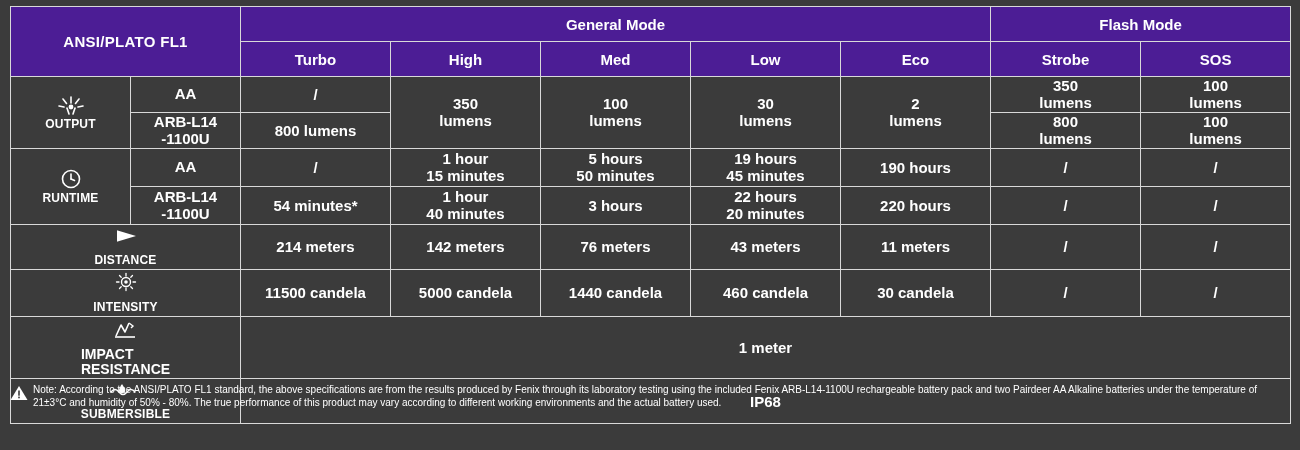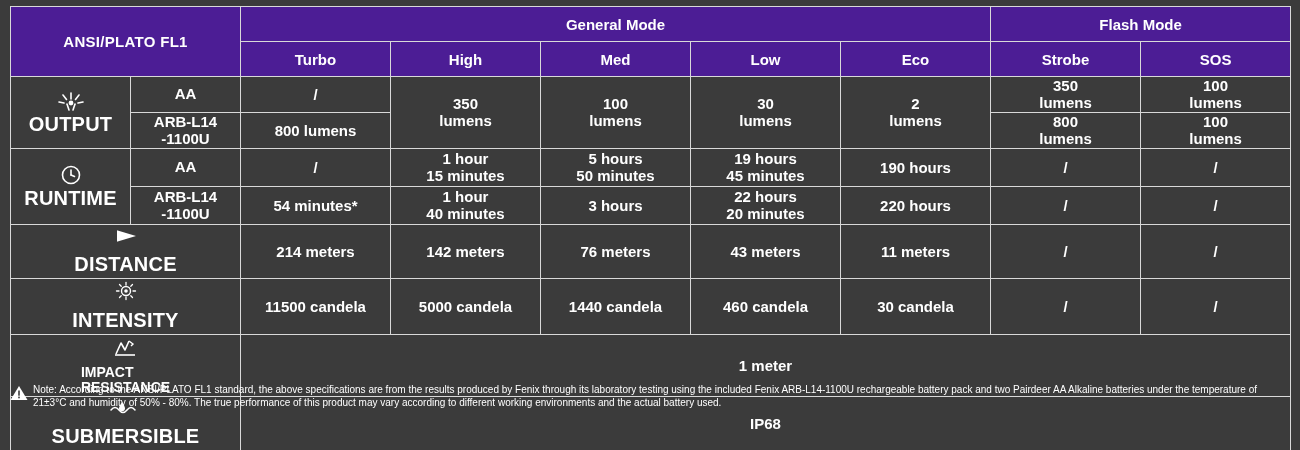--- a/index.html
+++ b/index.html
@@ -77,21 +77,21 @@
   }
   .icon-row-inline {
     display: flex;
     flex-direction: column;
     align-items: center;
     justify-content: center;
     gap: 8px;
     padding: 2px 0;
   }
   .lbl {
-    font-size: 20px;
+    font-size: 12px;
     font-weight: bold;
     letter-spacing: .2px;
   }
   .lbl-sm {
     font-size: 14px;
     font-weight: bold;
     line-height: 1.05;
     text-align: left;
   }
   .svgicon { display: block; }

